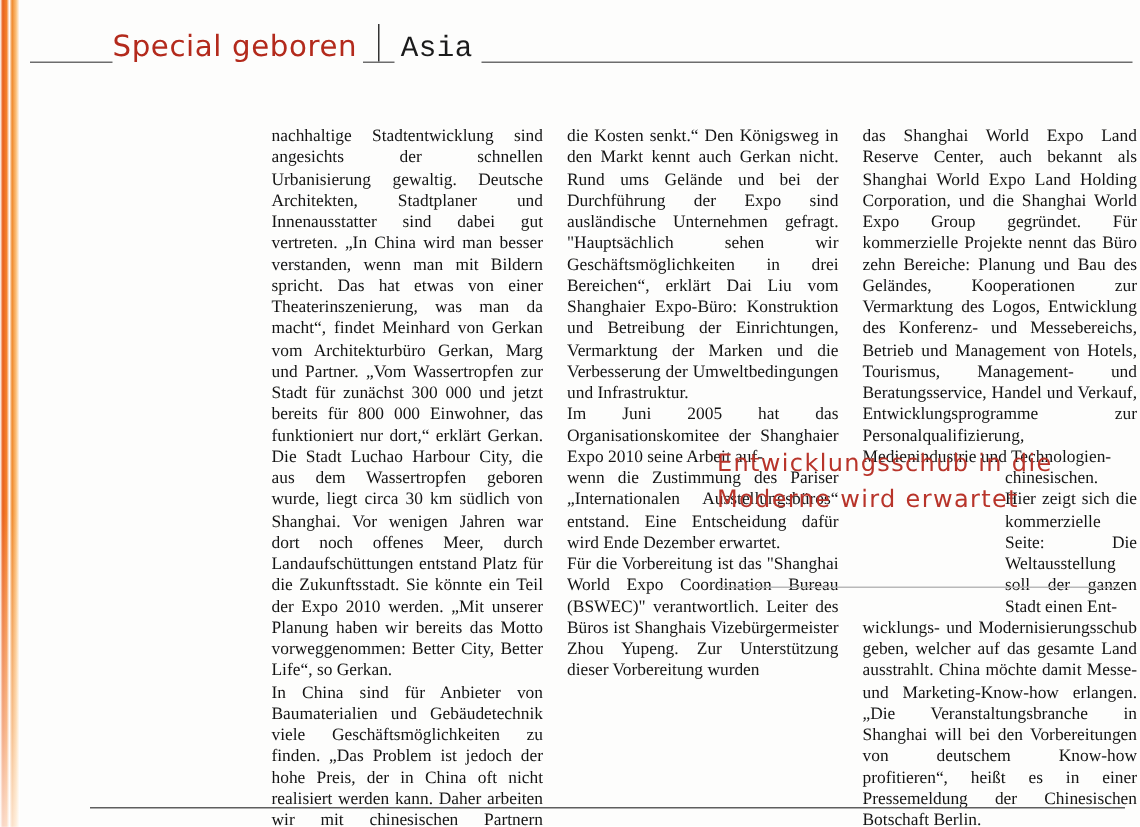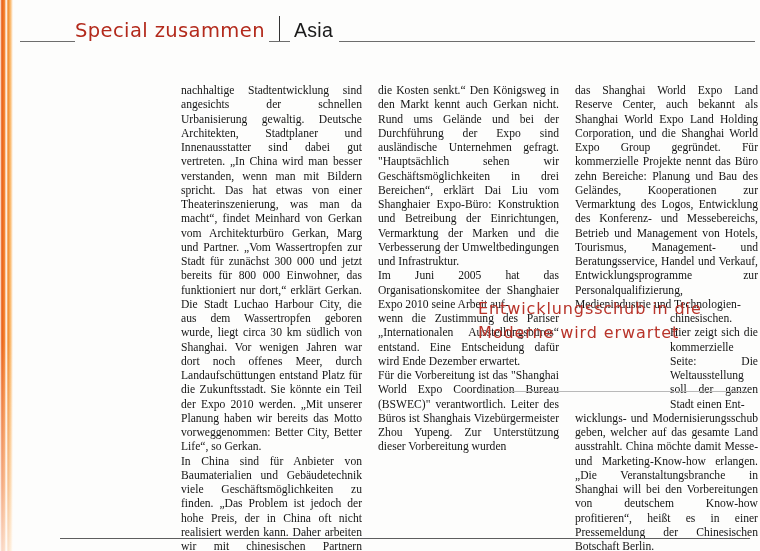--- a/index.html
+++ b/index.html
@@ -86,21 +86,21 @@
   }
   .header-divider {
     display: inline-block;
     width: 1px;
     height: 25px;
     background: #333333;
     position: relative;
     top: 4px;
   }
   .header-asia {
-    font-family: Liberation Sans, sans-serif;
+    font-family: Liberation Mono, monospace;
     font-size: 19.5px;
     letter-spacing: 0.3px;
     color: #1b1b1b;
     background: #fdfdfc;
     padding-left: 4px;
     padding-right: 6px;
     white-space: nowrap;
   }
 
   
@@ -204,21 +204,21 @@
 <body>
 
 <div id="page">
 
   <div class="edge-bar"></div>
   <div class="edge-bar-fade"></div>
 
   <div class="header">
     <div class="header-rule"></div>
     <div class="header-titles">
-      <span class="header-special">Special zusammen</span>
+      <span class="header-special">Special geboren</span>
       <span class="header-divider"></span>
       <span class="header-asia">Asia</span>
     </div>
   </div>
 
   <div class="columns">
 
     <div class="col col-1">
       <p>nachhaltige Stadtentwicklung sind angesichts der schnellen Urbanisierung gewaltig. Deutsche Architekten, Stadtplaner und Innenausstatter sind dabei gut vertreten. „In China wird man besser verstanden, wenn man mit Bildern spricht. Das hat etwas von einer Theaterinszenierung, was man da macht“, findet Meinhard von Gerkan vom Architekturbüro Gerkan, Marg und Partner. „Vom Wassertropfen zur Stadt für zunächst 300 000 und jetzt bereits für 800 000 Einwohner, das funktioniert nur dort,“ erklärt Gerkan. Die Stadt Luchao Harbour City, die aus dem Wassertropfen geboren wurde, liegt circa 30 km südlich von Shanghai. Vor wenigen Jahren war dort noch offenes Meer, durch Landaufschüttungen entstand Platz für die Zukunftsstadt. Sie könnte ein Teil der Expo 2010 werden. „Mit unserer Planung haben wir bereits das Motto vorweggenommen: Better City, Better Life“, so Gerkan.</p>
       <p>In China sind für Anbieter von Baumaterialien und Gebäudetechnik viele Geschäftsmöglichkeiten zu finden. „Das Problem ist jedoch der hohe Preis, der in China oft nicht realisiert werden kann. Daher arbeiten wir mit chinesischen Partnern zusammen, was</p>

